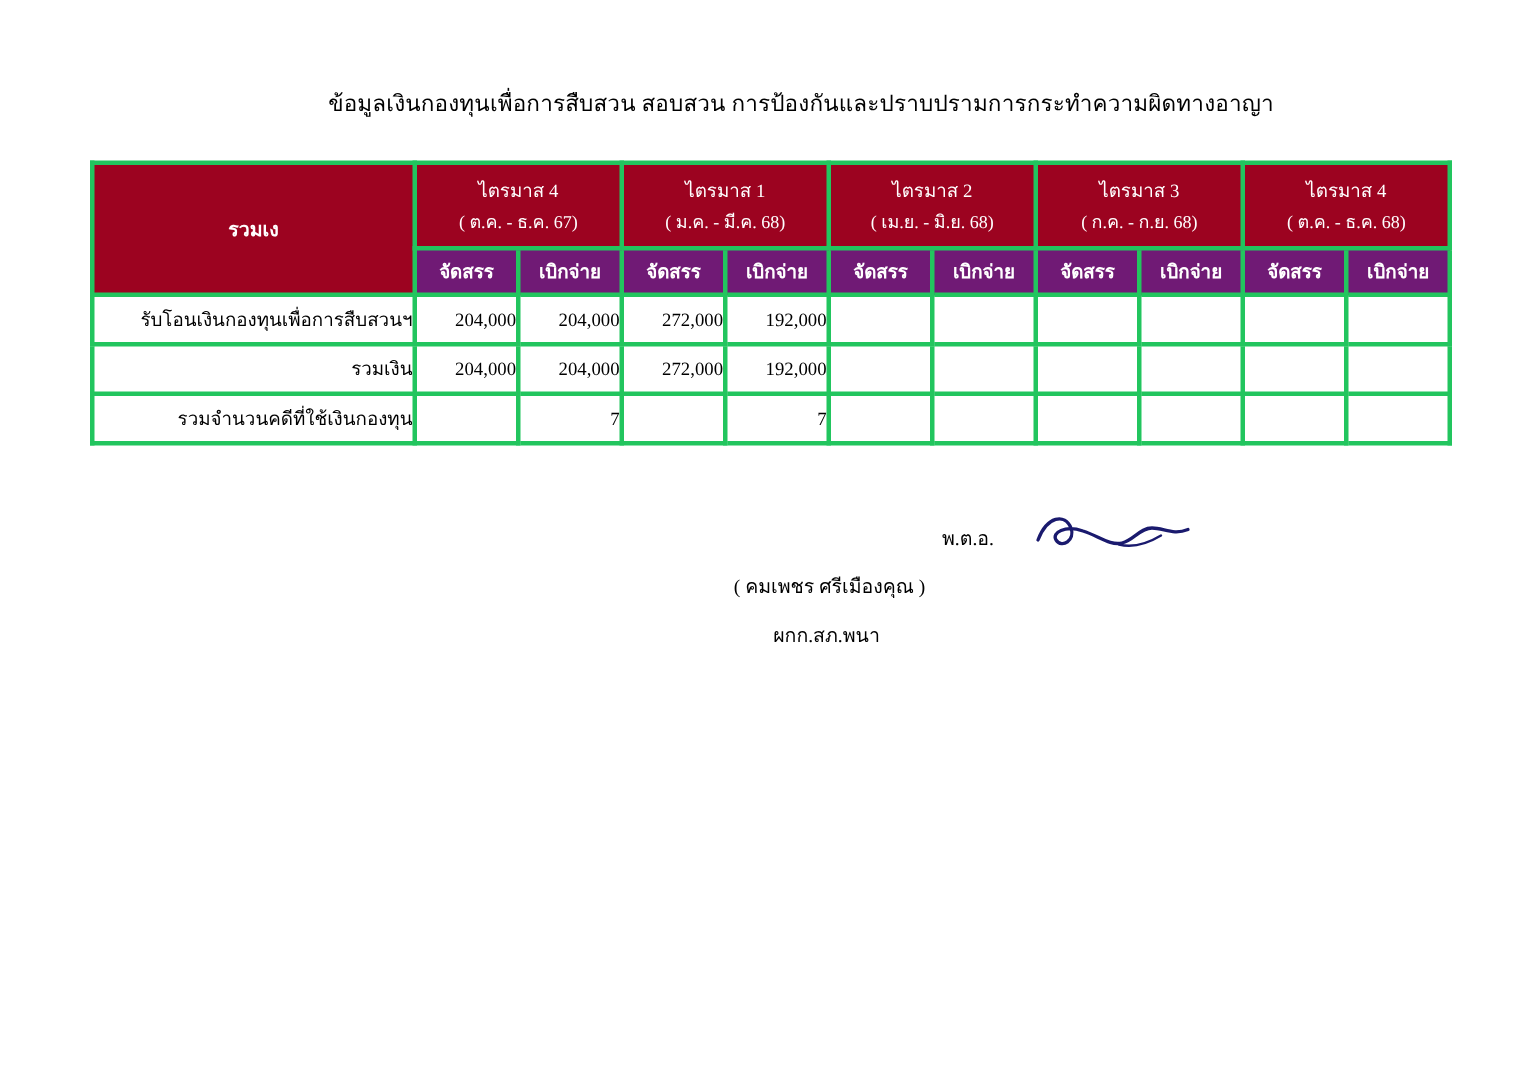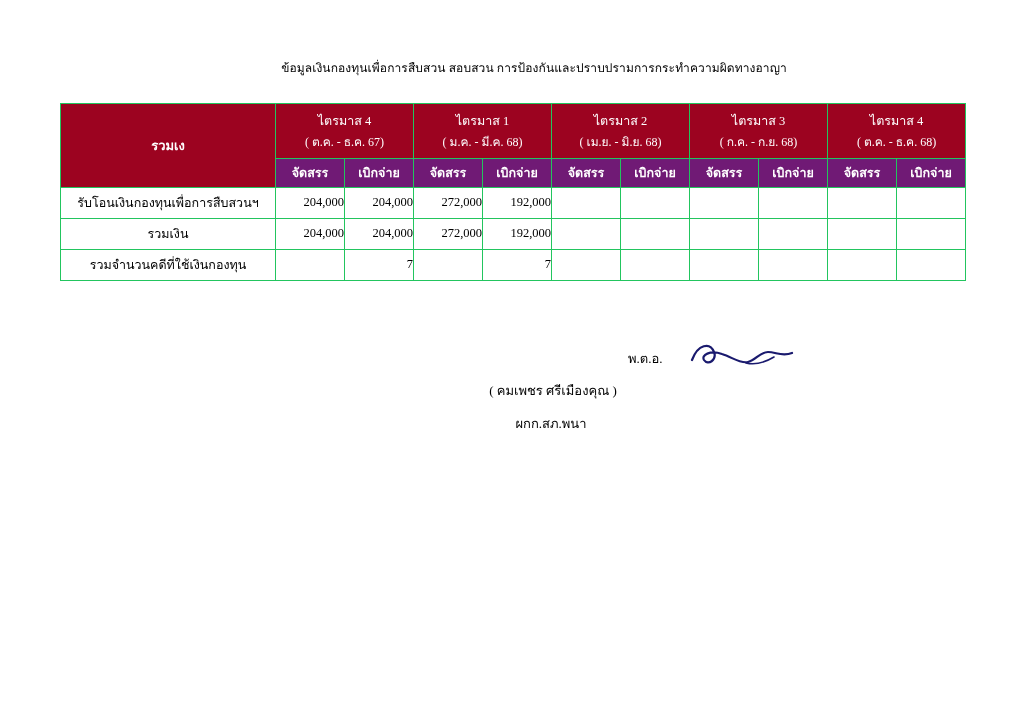--- a/index.html
+++ b/index.html
@@ -17,41 +17,41 @@
   .page {
     position: relative;
     width: 1024px;
     height: 724px;
   }
   .title-block {
     text-align: center;
     padding-top: 60px;
   }
   .title-line1 {
-    font-size: 12px;
+    font-size: 15px;
     letter-spacing: 0.1px;
     line-height: 1.4;
     padding-left: 44px;
   }
   .title-line2 {
     font-size: 15px;
     line-height: 1.4;
     margin-top: 8px;
   }
   .table-wrap {
     margin: 26px auto 0 auto;
     width: 904px;
   }
   table.main {
     border-collapse: collapse;
     width: 904px;
     table-layout: fixed;
   }
   table.main th, table.main td {
-    border: 1px solid #22c55e;
+    border: 3px solid #22c55e;
     padding: 0;
   }
   .hdr-q {
     background: #9c0320;
     color: #ffffff;
     text-align: center;
     font-size: 12.5px;
     font-weight: normal;
     vertical-align: middle;
   }
@@ -74,21 +74,21 @@
   }
   .hdr-sub {
     background: #701a75;
     color: #ffffff;
     text-align: center;
     font-size: 12.5px;
     height: 28px;
     vertical-align: middle;
   }
   td.rowlabel {
-    text-align: center;
+    text-align: right;
     font-size: 12.5px;
     height: 30px;
     padding-right: 6px;
     vertical-align: middle;
     white-space: nowrap;
   }
   td.num {
     text-align: right;
     font-size: 12.5px;
     padding-right: 6px;

